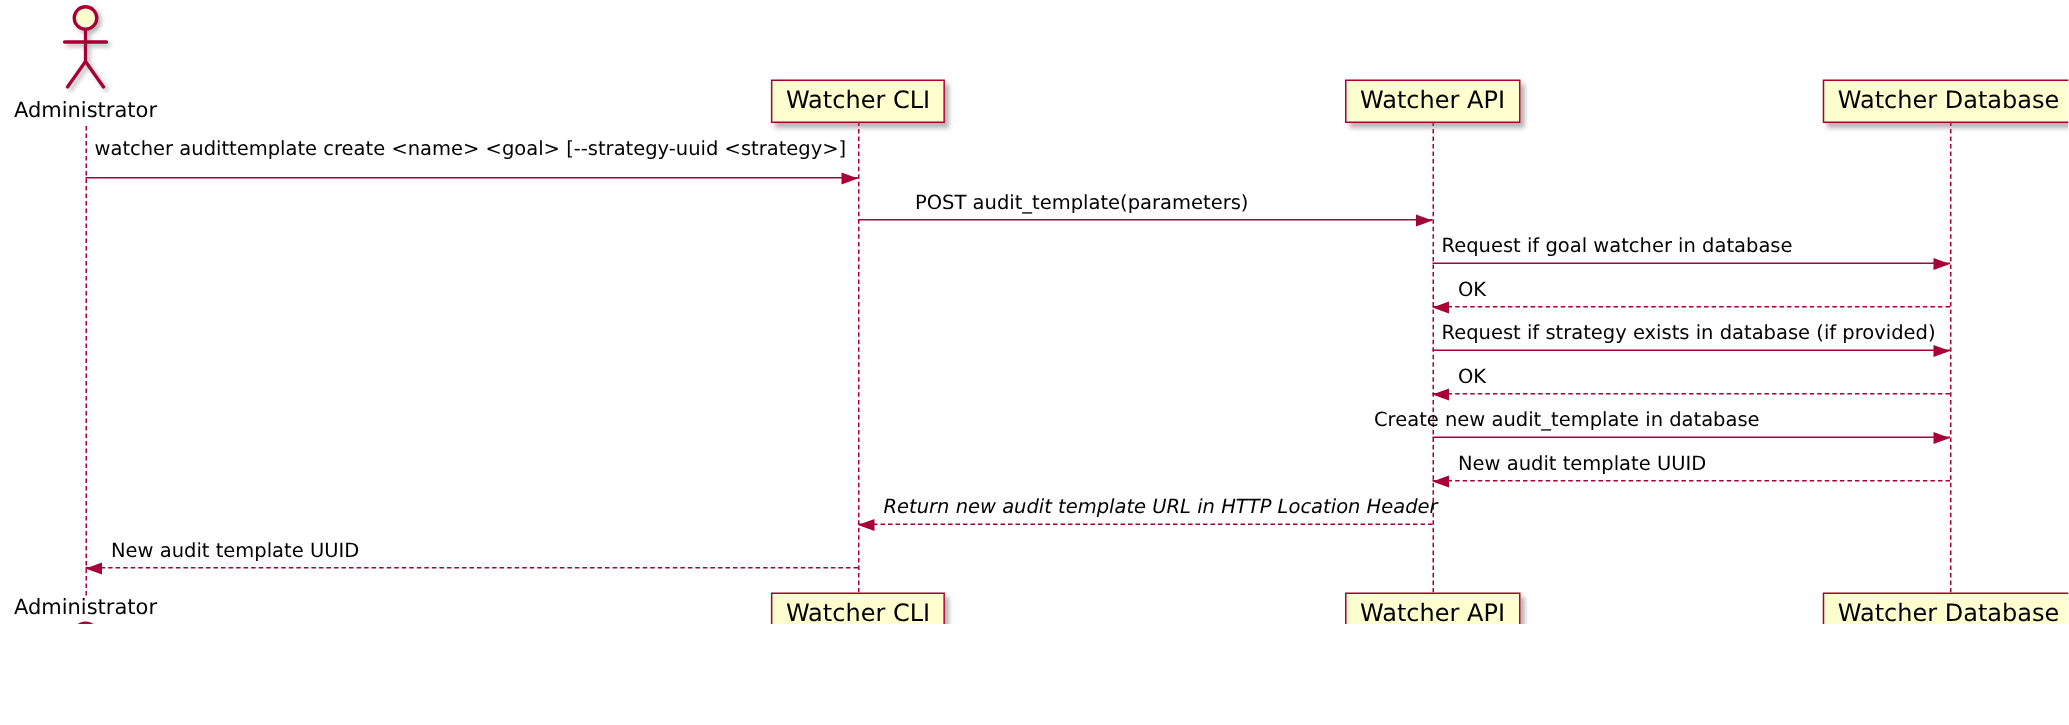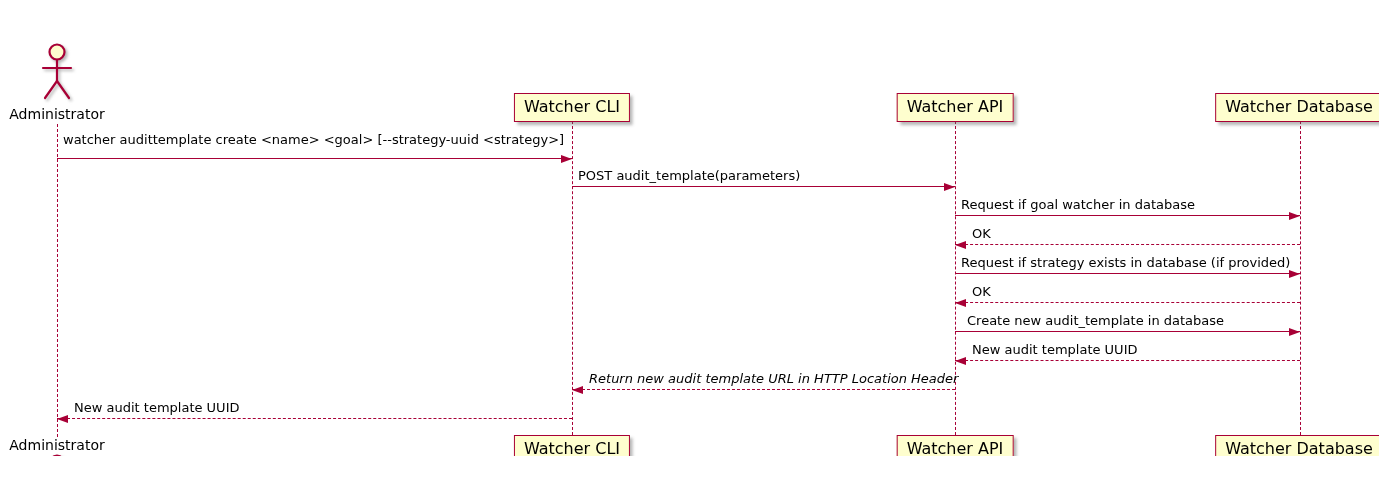--- a/index.html
+++ b/index.html
@@ -12,21 +12,20 @@
   body{
     font-family:"DejaVu Sans","Liberation Sans",sans-serif;
     background:#ffffff;
   }
   .canvas{
     position:relative;
     width:1379px;
     height:416px;
     background:#ffffff;
     overflow:hidden;
-    margin-top:40px;
   }
   
   .pbox{
     position:absolute;
     transform:translateX(-50%);
     background:var(--pfill);
     border:1.8px solid var(--border);
     color:var(--txt);
     font-size:16px;
     line-height:14px;
@@ -100,21 +99,21 @@
   <div class="pbox" style="left:1299px;top:53px">Watcher Database</div>
 
   <div id="messages">
   <div>
     <div class="msg-label" style="left: 63px; top: 92px;">watcher audittemplate create &lt;name&gt; &lt;goal&gt; [--strategy-uuid &lt;strategy&gt;]</div>
     <div class="msg-line" style="left: 57px; top: 118px; width: 515px; border-top-style: solid; border-top-width: 1.6px;"></div>
     <div class="msg-arrowhead right" style="left: 561px; top: 115px;"></div>
   </div>
 
   <div>
-    <div class="msg-label" style="left: 578px; top: 128px;">POST audit_template(parameters)</div>
+    <div class="msg-label" style="left: 610px; top: 128px;">POST audit_template(parameters)</div>
     <div class="msg-line" style="left: 572px; top: 146px; width: 383px; border-top-style: solid; border-top-width: 1.6px;"></div>
     <div class="msg-arrowhead right" style="left: 944px; top: 143px;"></div>
   </div>
 
   <div>
     <div class="msg-label" style="left: 961px; top: 157px;">Request if goal watcher in database</div>
     <div class="msg-line" style="left: 955px; top: 175px; width: 345px; border-top-style: solid; border-top-width: 1.6px;"></div>
     <div class="msg-arrowhead right" style="left: 1289px; top: 172px;"></div>
   </div>
 
@@ -130,21 +129,21 @@
     <div class="msg-arrowhead right" style="left: 1289px; top: 230px;"></div>
   </div>
 
   <div>
     <div class="msg-label" style="left: 972px; top: 244px;">OK</div>
     <div class="msg-line" style="left: 955px; top: 262px; width: 345px; border-top-style: dashed; border-top-width: 1.2px;"></div>
     <div class="msg-arrowhead left" style="left: 955px; top: 259px;"></div>
   </div>
 
   <div>
-    <div class="msg-label" style="left: 967px; top: 273px;">Create new audit_template in database</div>
+    <div class="msg-label" style="left: 916px; top: 273px;">Create new audit_template in database</div>
     <div class="msg-line" style="left: 955px; top: 291px; width: 345px; border-top-style: solid; border-top-width: 1.6px;"></div>
     <div class="msg-arrowhead right" style="left: 1289px; top: 288px;"></div>
   </div>
 
   <div>
     <div class="msg-label" style="left: 972px; top: 302px;">New audit template UUID</div>
     <div class="msg-line" style="left: 955px; top: 320px; width: 345px; border-top-style: dashed; border-top-width: 1.2px;"></div>
     <div class="msg-arrowhead left" style="left: 955px; top: 317px;"></div>
   </div>
 

